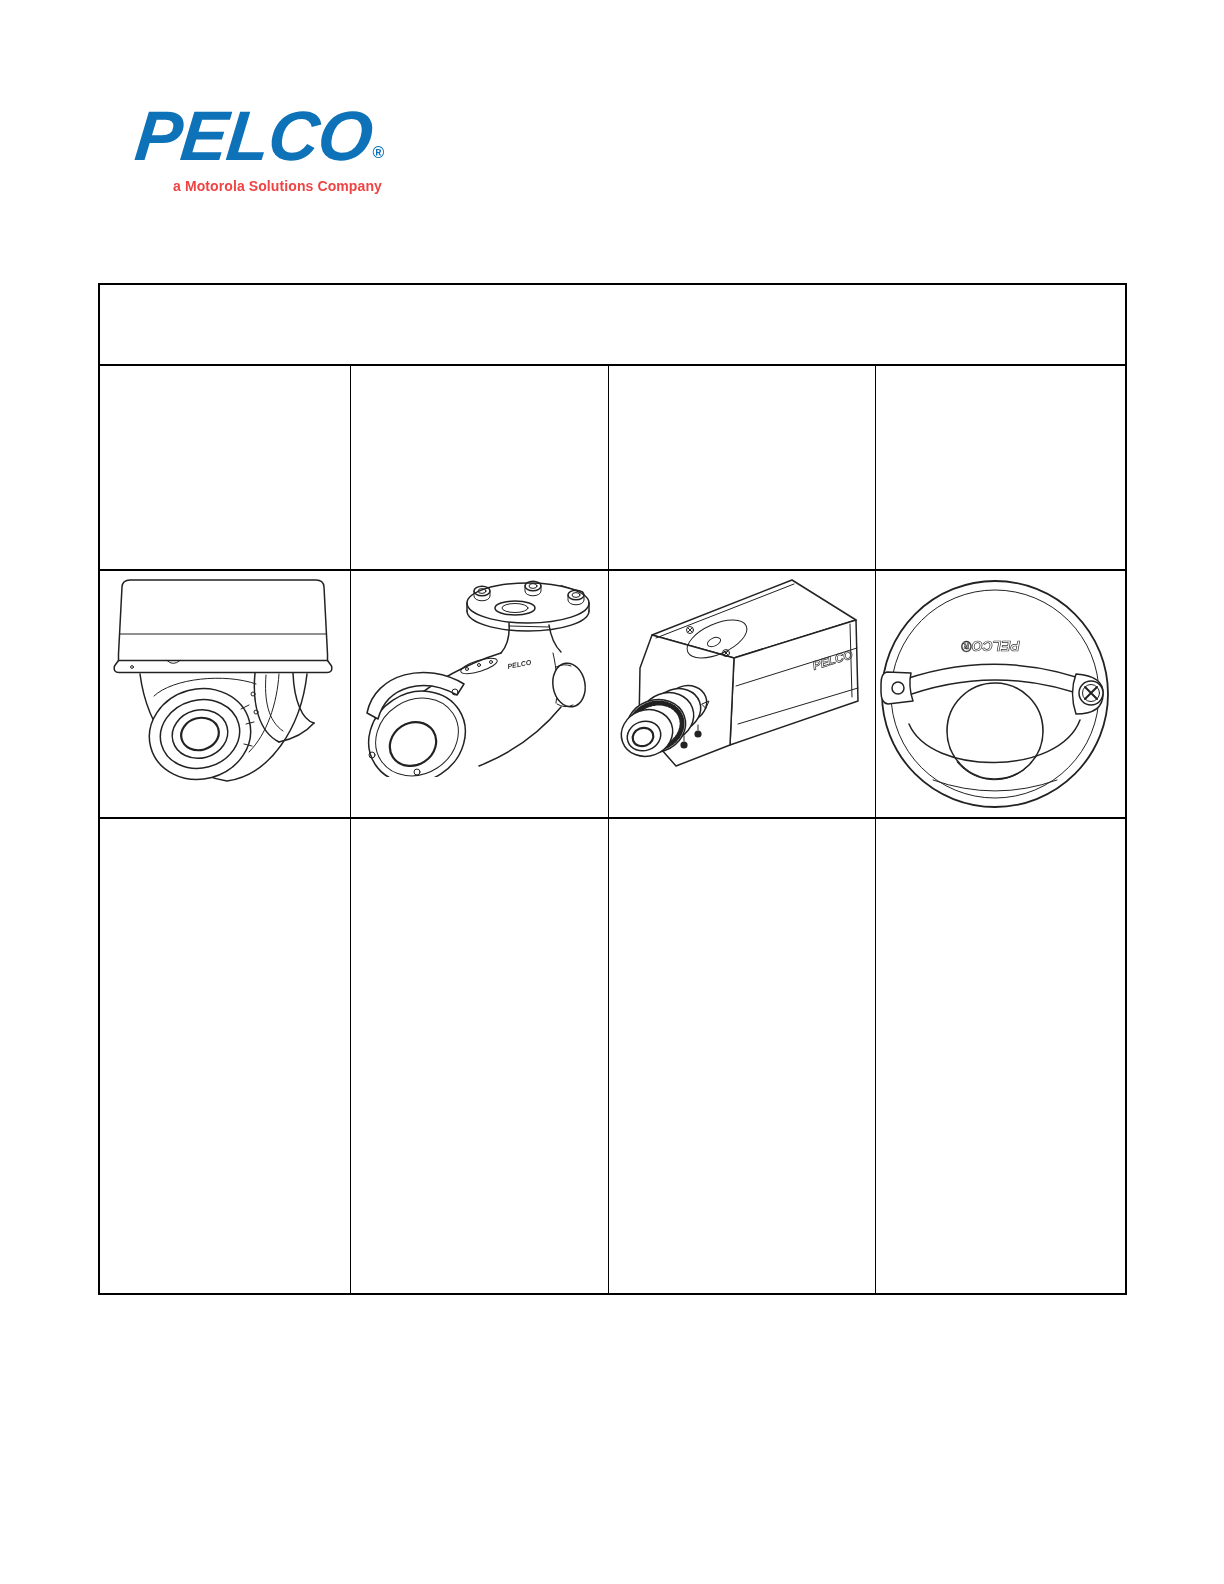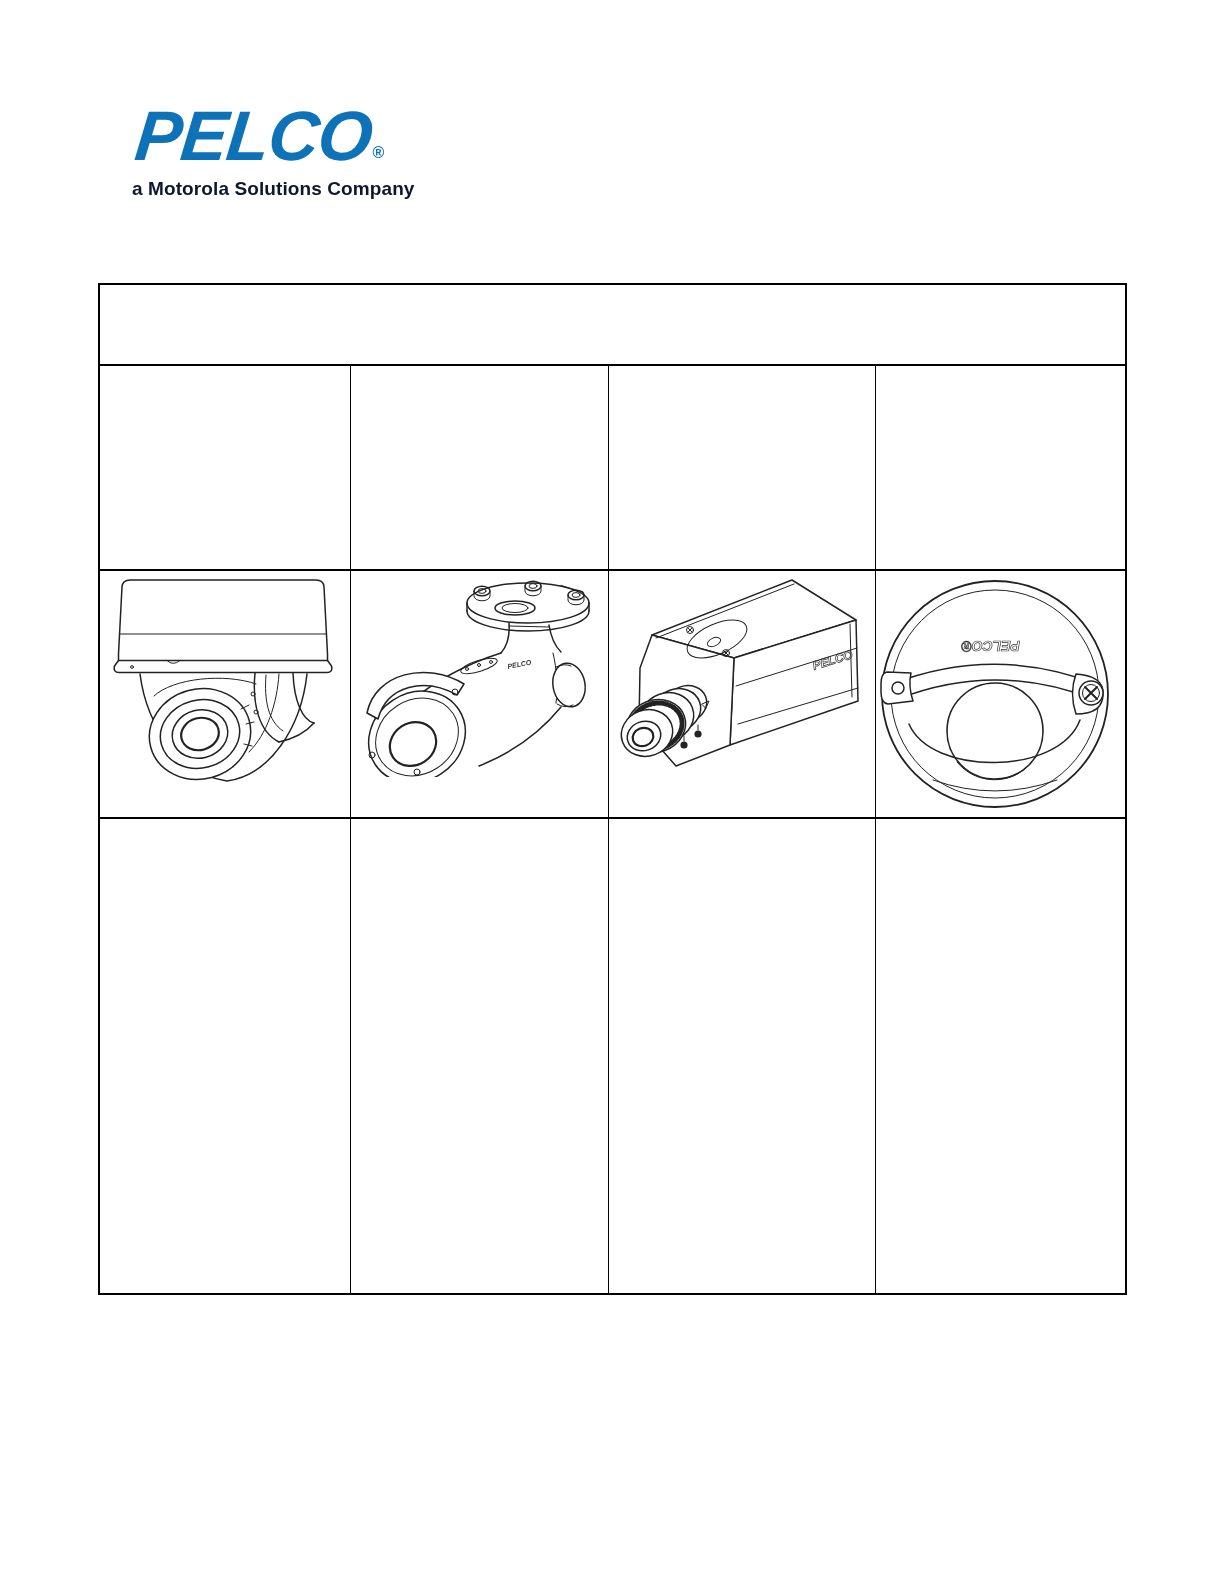--- a/index.html
+++ b/index.html
@@ -16,21 +16,21 @@
     font-size:70px; font-weight:bold; font-style:italic;
     letter-spacing:-1px; color:#0e72b8;
     transform:skewX(-6deg); transform-origin:left bottom;
   }
   .logo-reg {
     display:inline-block; font-size:16px; font-weight:bold; font-style:italic;
     color:#0e72b8; position:relative; bottom:2px; margin-left:4px;
   }
   .logo-tagline {
     margin-top:7px; text-align:right; padding-right:2px;
-    font-size:19px; font-weight:600; color:#0f172a; letter-spacing:0.1px;
+    font-size:14px; font-weight:600; color:#ef4444; letter-spacing:0.1px;
   }
 
   
   .doc-table {
     position:absolute; left:98px; top:283px;
     border-collapse:collapse; table-layout:fixed;
     border:2px solid #000;
   }
   .doc-table td {
     border-left:1px solid #000; border-right:1px solid #000;

